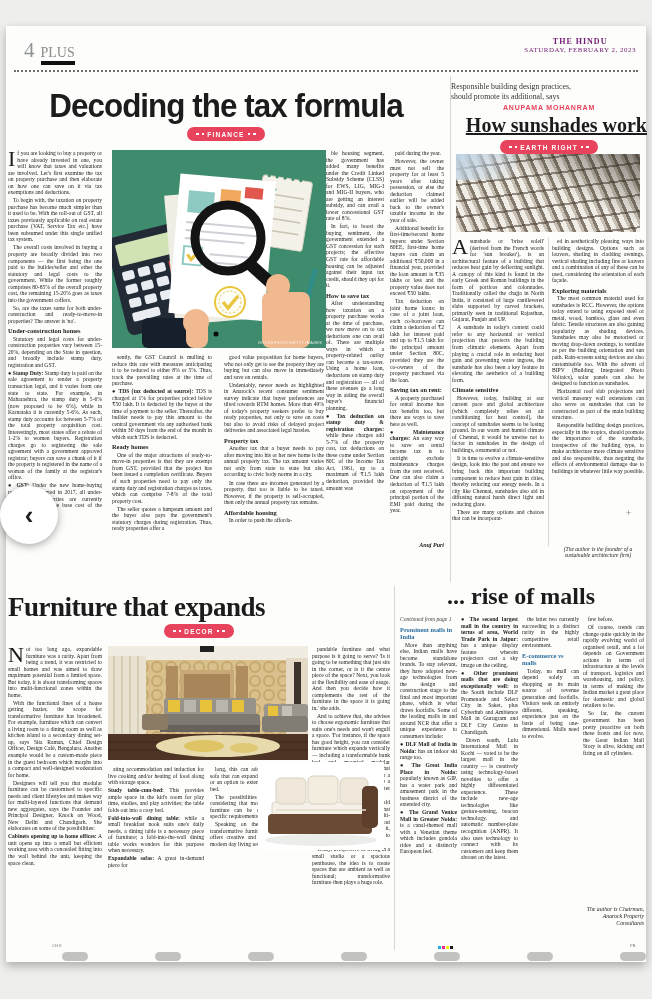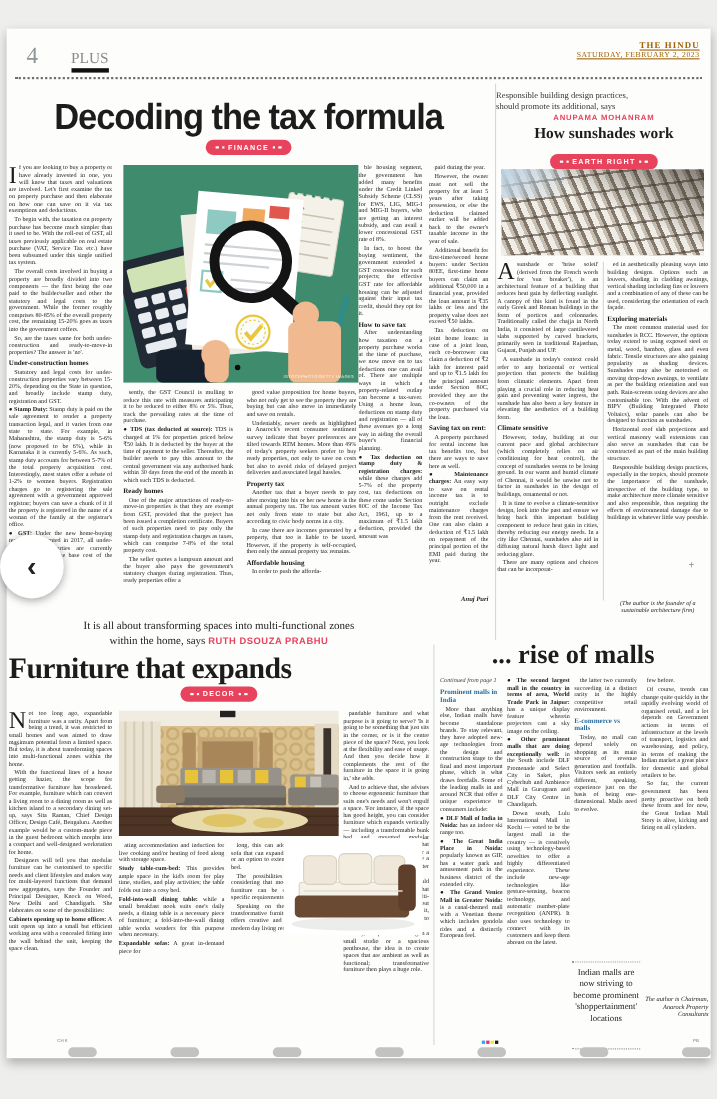--- a/index.html
+++ b/index.html
@@ -5,23 +5,23 @@
   html,body{margin:0;padding:0;background:#e9e9e7;}
   .stage{position:relative;width:652px;height:999px;background:#eeeeec;overflow:hidden;
          font-family:"Liberation Serif","DejaVu Serif",serif;color:#1c1c1c;}
   .sheet{position:absolute;left:6px;top:26px;width:640px;height:936px;background:#fdfdfb;
          box-shadow:0 4px 9px rgba(0,0,0,.28);}
   .abs{position:absolute;}
   
   .mh-left{position:absolute;left:18px;top:12px;display:flex;align-items:baseline;gap:6px;}
   .mh-num{font-size:21px;color:#8f9496;}
   .mh-prop{font-size:20px;font-weight:bold;color:#2b6da3;letter-spacing:.5px;}
-  .mh-plus{font-size:14px;color:#8b8b89;position:relative;margin-left:24px;}
+  .mh-plus{font-size:14px;color:#8b8b89;position:relative;}
   .mh-plus::after{content:"";position:absolute;left:0;bottom:-4px;width:100%;height:4px;background:#111;}
-  .mh-right{position:absolute;right:10px;top:11px;text-align:right;color:#a16207;text-decoration:underline;}
+  .mh-right{position:absolute;right:10px;top:11px;text-align:center;color:#701a75;}
   .mh-paper{font-size:8px;font-weight:bold;letter-spacing:1px;}
   .mh-date{font-size:7px;letter-spacing:.5px;}
   .rule-dotted{position:absolute;left:8px;top:44px;width:624px;border-top:2px dotted #6e6e6c;}
   
   .standfirst{left:0;top:52px;width:440px;text-align:center;font-size:8.5px;color:#333;}
   .headline-main{left:0;top:61px;width:440px;text-align:center;
      font-family:"Liberation Sans","DejaVu Sans",sans-serif;font-weight:bold;font-size:33px;
      letter-spacing:-1px;transform:scaleX(.95);}
   .pillwrap{display:flex;justify-content:center;}
   .pill{background:#e8435c;color:#fff;border-radius:9px;padding:3.5px 9px;display:inline-flex;
@@ -35,21 +35,21 @@
   .blk.h{font-weight:bold;font-size:6.4px;text-align:left;margin:3px 0 1px;}
   .blk.hc{font-weight:bold;font-size:6.4px;text-align:left;margin:3px 0 1px;color:#2c6e9e;}
   .blk.i{font-style:italic;color:#444;}
   .dropcap{float:left;font-size:22px;line-height:17px;padding:0 2px 0 0;}
   .byline-abs{font-size:6px;font-weight:bold;font-style:italic;text-align:right;background:#fdfdfb;}
   
   .sunbox{left:444px;top:50px;width:196px;height:506px;border-left:1px solid #d8d8d2;}
   .sun-intro{width:100%;font-size:7.8px;color:#333;line-height:1.2;}
   .sun-byline{width:100%;text-align:center;font-size:7px;font-weight:bold;color:#e8435c;
      font-family:"Liberation Sans",sans-serif;letter-spacing:.8px;}
-  .sun-headline{width:100%;text-align:center;font-weight:bold;font-size:14px;}
+  .sun-headline{width:100%;text-align:right;font-weight:bold;font-size:20px;text-decoration:underline;}
   .vrule{position:absolute;border-left:1px solid #d8d8d2;}
   
   .sunphoto{left:450px;top:128px;width:184px;height:78px;
     background:
       linear-gradient(205deg, rgba(45,38,30,.55), rgba(45,38,30,0) 45%),
       repeating-linear-gradient(173deg, rgba(70,58,45,0) 0 14px, rgba(70,58,45,.55) 14px 16px),
       repeating-linear-gradient(66deg, #f0ede6 0 5px, #c6bfb2 5px 8px, #837a6d 8px 11px),
       #cdd7e1;}
   .sunphoto::before{content:"";position:absolute;left:0;top:0;width:60px;height:26px;
       background:linear-gradient(135deg,#bfd3e4, rgba(191,211,228,0));}
@@ -275,26 +275,20 @@
     <div class="tcol" style="left:546px;top:212px;width:92px;height:310px;">
         <div class="blk p">ed in aesthetically pleasing ways into building designs. Options such as louvers, shading in cladding awnings, vertical shading including fins or louvers and a combination of any of these can be used, considering the orientation of each façade.</div>
         <div class="blk h">Exploring materials</div>
         <div class="blk p">The most common material used for sunshades is RCC. However, the options today extend to using exposed steel or metal, wood, bamboo, glass and even fabric. Tensile structures are also gaining popularity as shading devices. Sunshades may also be motorised or moving drop-down awnings, to ventilate as per the building orientation and sun path. Rain-screens using devices are also customisable too. With the advent of BIPV (Building Integrated Photo Voltaics), solar panels can also be designed to function as sunshades.</div>
         <div class="blk p">Horizontal roof slab projections and vertical masonry wall extensions can also serve as sunshades that can be constructed as part of the main building structure.</div>
         <div class="blk p">Responsible building design practices, especially in the tropics, should promote the importance of the sunshade, irrespective of the building type, to make architecture more climate sensitive and also responsible, thus negating the effects of environmental damage due to buildings in whatever little way possible.</div>
       </div>
     <div class="vrule" style="left:542px;top:212px;height:308px;"></div>
     <div class="sun-credit">(The author is the founder of a sustainable architecture firm)</div>
 
-    <div class="abs banner">
-      <div>It is all about transforming spaces into multi-functional zones</div>
-      <div>
-        <span>within the home, says </span><span class="nm">RUTH DSOUZA PRABHU</span>
-      </div>
-    </div>
 
     <div class="abs headline-furn">Furniture that expands</div>
     <div class="abs pillwrap" style="left:2px;top:598px;width:382px;">
       <span class="pill">
         <span class="sq"></span>
           <span class="sq"></span>
         <span>DECOR</span>
         <span class="sq"></span>
           <span class="sq"></span>
       </span>
@@ -410,21 +404,20 @@
     <div class="tcol" style="left:516px;top:590px;width:57px;height:334px;">
         <div class="blk p">the latter two currently succeeding in a distinct rarity in the highly competitive retail environment.</div>
         <div class="blk hc">E-commerce vs malls</div>
         <div class="blk p">Today, no mall can depend solely on shopping as its main source of revenue generation and footfalls. Visitors seek an entirely different, speaking, experience just on the basis of being one-dimensional. Malls need to evolve.</div>
       </div>
     <div class="tcol" style="left:577px;top:590px;width:61px;height:334px;">
         <div class="blk p">few before.</div>
         <div class="blk p">Of course, trends can change quite quickly in the rapidly evolving world of organised retail, and a lot depends on Government actions in terms of infrastructure at the levels of transport, logistics and warehousing, and policy, in terms of making the Indian market a great place for domestic and global retailers to be.</div>
         <div class="blk p">So far, the current government has been pretty proactive on both these fronts and for now, the Great Indian Mall Story is alive, kicking and firing on all cylinders.</div>
       </div>
-    <div class="pullquote">Indian malls are now striving to become prominent 'shoppertainment' locations</div>
     <div class="malls-credit">The author is Chairman, Anarock Property Consultants</div>
   </div>
 
   <div class="prevbtn">
     <span>‹</span>
   </div>
 
   <div class="cropmark" style="left:12px;top:672px;">+</div>
   <div class="cropmark" style="left:626px;top:508px;">+</div>
   <div class="microtext" style="left:52px;top:944px;">CH K</div>

